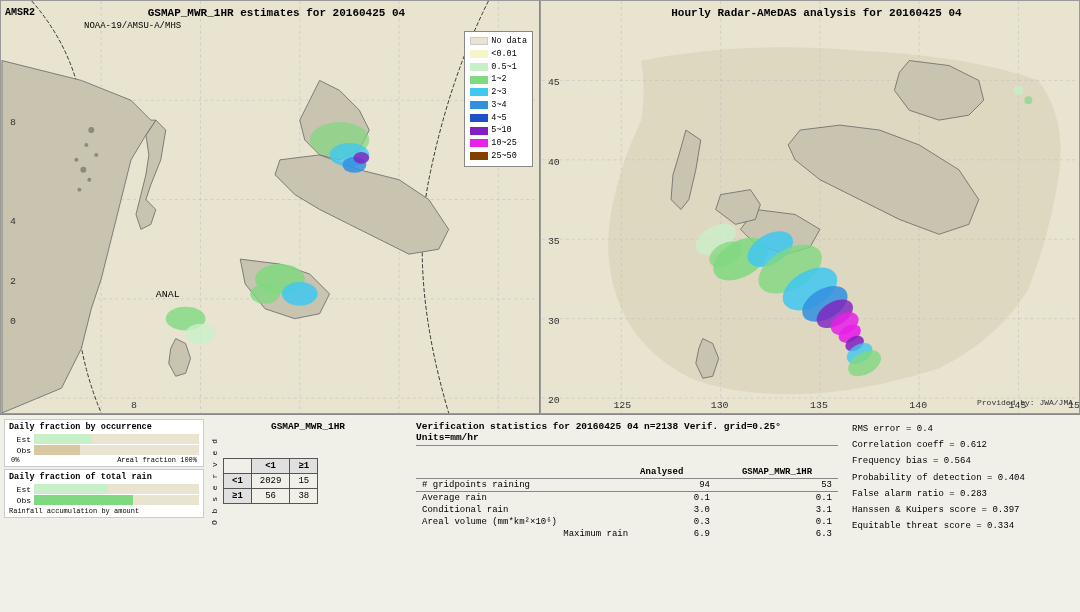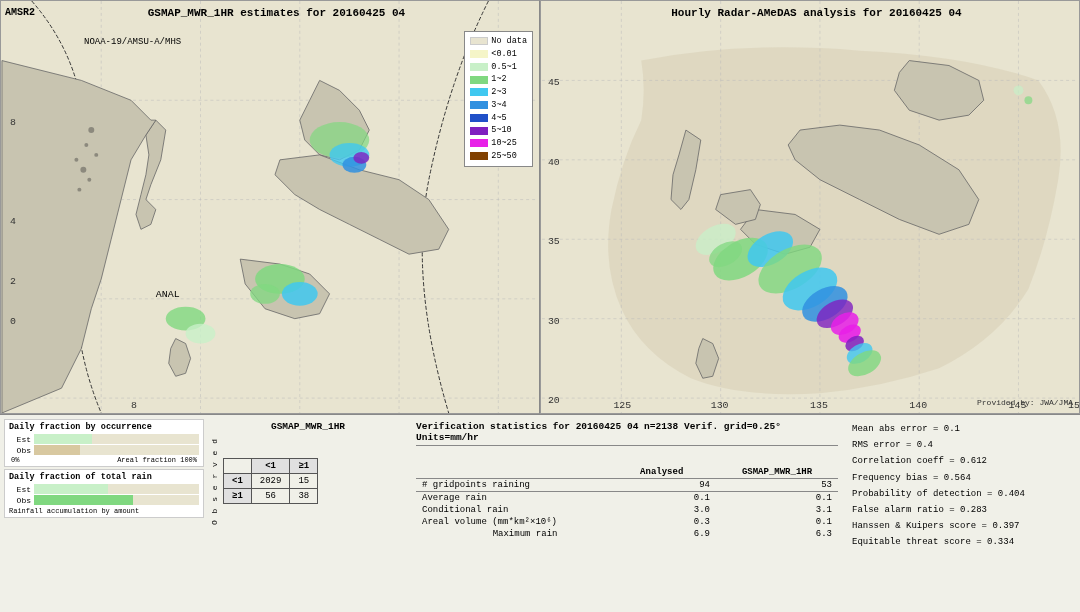--- a/index.html
+++ b/index.html
@@ -56,21 +56,21 @@
       position: absolute;
       top: 6px;
       left: 4px;
       font-size: 10px;
       font-weight: bold;
       color: #000;
     }
 
     .map-label-noaa {
       position: absolute;
-      top: 36px;
+      top: 20px;
       left: 60px;
       font-size: 9px;
       color: #000;
       padding-left: 23px;
     }
 
     
     .map-svg {
       width: 100%;
       height: 100%;
@@ -528,30 +528,29 @@
             <th style="text-align:left; font-weight:normal;">Conditional rain</th>
             <td>3.0</td>
             <td>3.1</td>
           </tr>
           <tr>
             <th style="text-align:left; font-weight:normal;">Areal volume (mm*km²×10⁶)</th>
             <td>0.3</td>
             <td>0.1</td>
           </tr>
           <tr>
-            <th style="text-align:center; font-weight:normal;">Maximum rain</th>
+            <th style="text-align:right; font-weight:normal;">Maximum rain</th>
             <td>6.9</td>
             <td>6.3</td>
           </tr>
         </tbody>
       </table>
     </div>
 
     <div class="stats-panel">
-      <div>Mean abs error = 0.1</div>
       <div>RMS error = 0.4</div>
       <div>Correlation coeff = 0.612</div>
       <div>Frequency bias = 0.564</div>
       <div>Probability of detection = 0.404</div>
       <div>False alarm ratio = 0.283</div>
       <div>Hanssen &amp; Kuipers score = 0.397</div>
       <div>Equitable threat score = 0.334</div>
     </div>
 
   </div>

